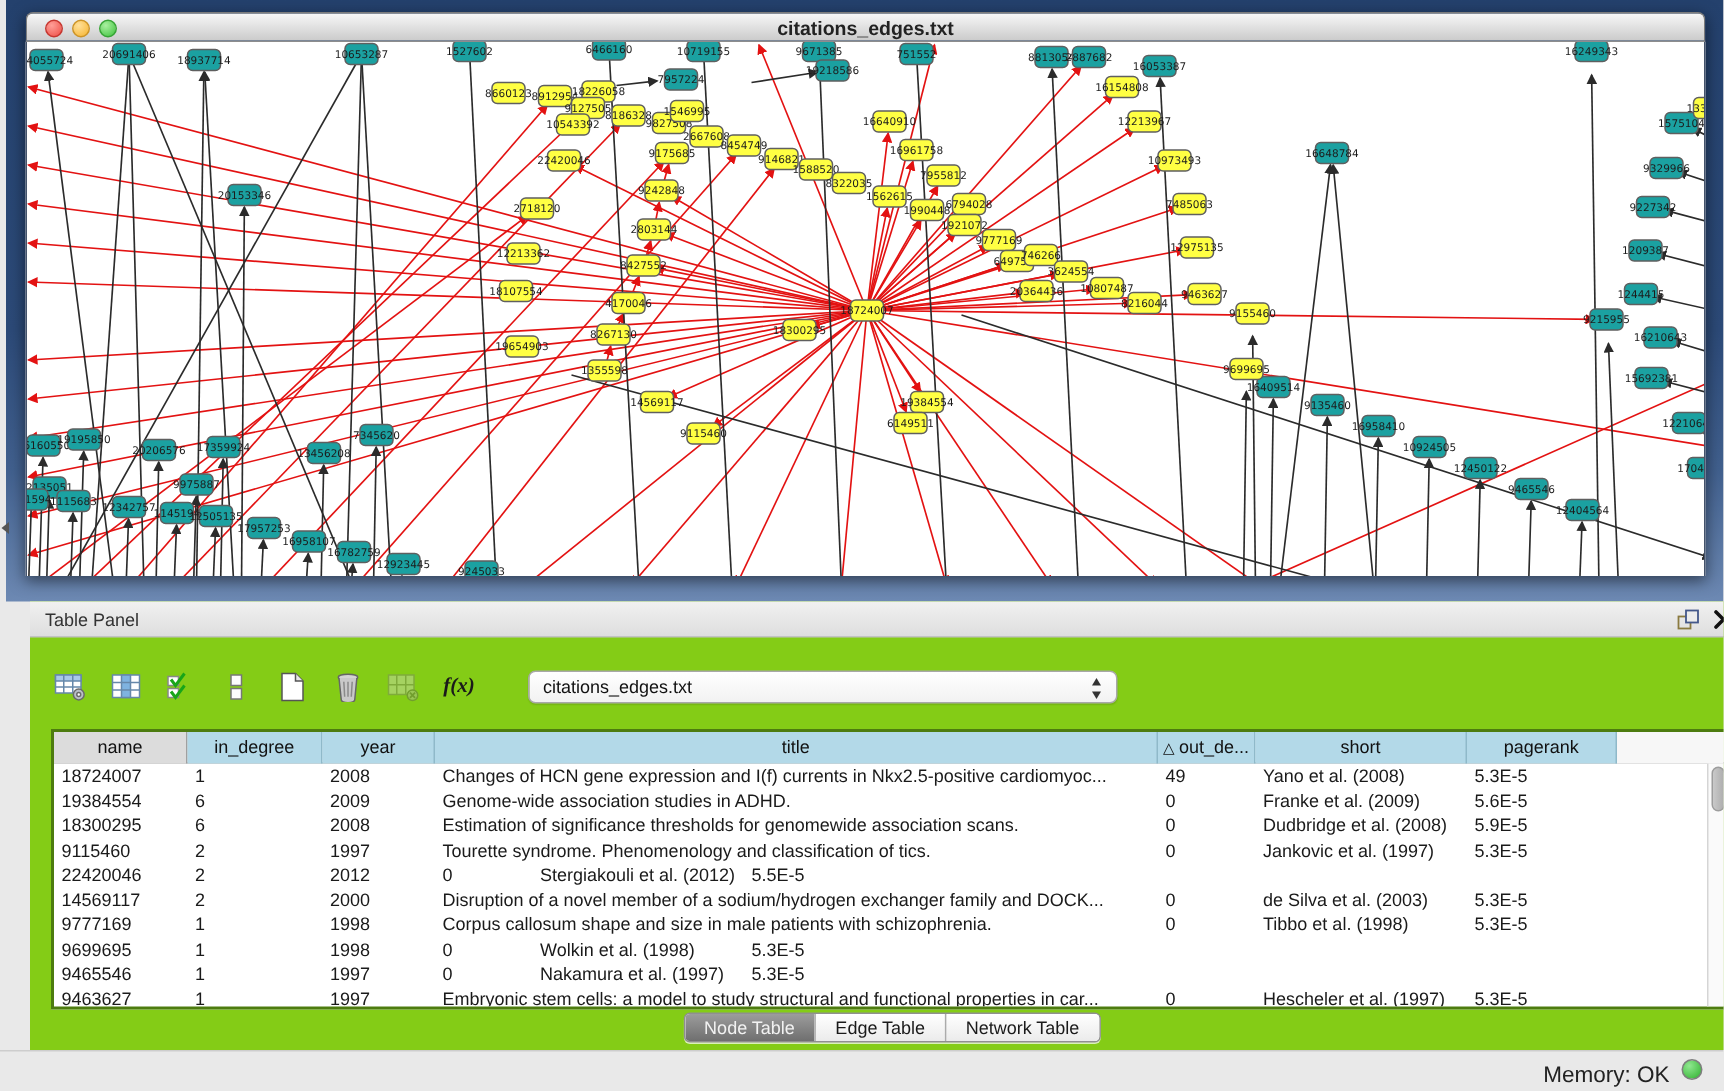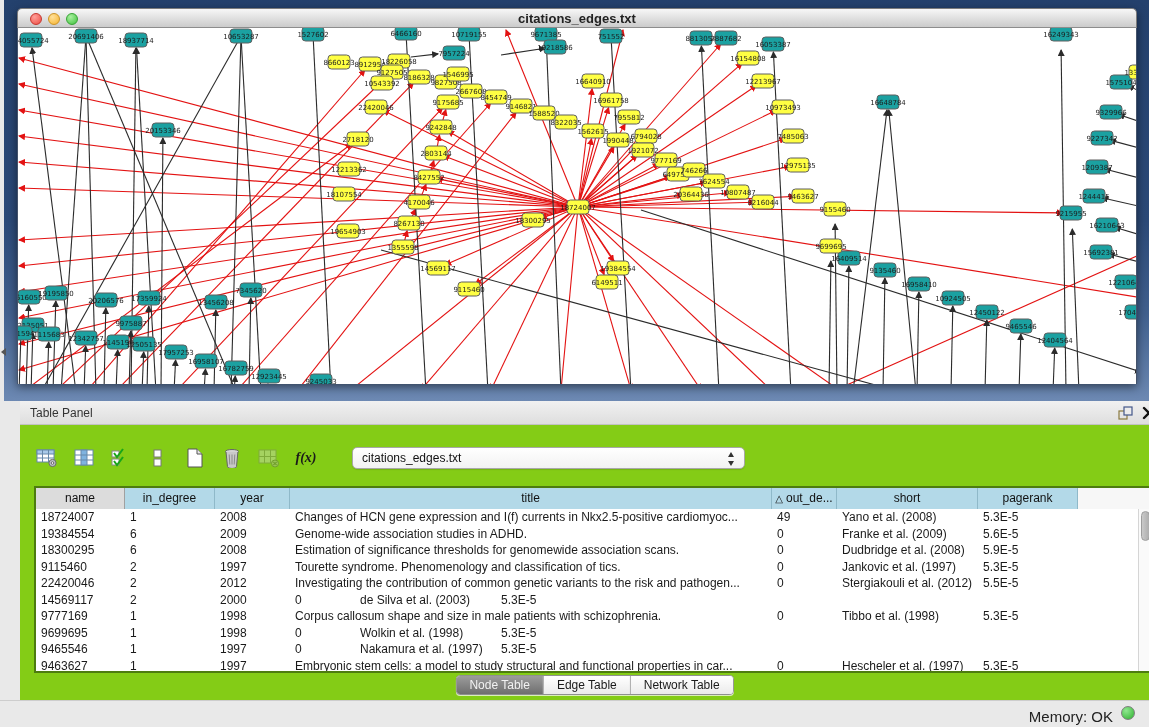--- a/index.html
+++ b/index.html
@@ -627,29 +627,29 @@
           <span class="td c2">1997</span>
           <span class="td c3">Tourette syndrome. Phenomenology and classification of tics.</span>
           <span class="td c4">0</span>
           <span class="td c5">Jankovic et al. (1997)</span>
           <span class="td c6">5.3E-5</span>
         </div>
         <div class="tr">
           <span class="td c0">22420046</span>
           <span class="td c1">2</span>
           <span class="td c2">2012</span>
-          <span class="td c3">Investigating the contribution of common genetic variants to the risk and pathogen...</span>
           <span class="td c4">0</span>
           <span class="td c5">Stergiakouli et al. (2012)</span>
           <span class="td c6">5.5E-5</span>
         </div>
         <div class="tr">
           <span class="td c0">14569117</span>
           <span class="td c1">2</span>
           <span class="td c2">2000</span>
+          <span class="td c3">Disruption of a novel member of a sodium/hydrogen exchanger family and DOCK...</span>
           <span class="td c4">0</span>
           <span class="td c5">de Silva et al. (2003)</span>
           <span class="td c6">5.3E-5</span>
         </div>
         <div class="tr">
           <span class="td c0">9777169</span>
           <span class="td c1">1</span>
           <span class="td c2">1998</span>
           <span class="td c3">Corpus callosum shape and size in male patients with schizophrenia.</span>
           <span class="td c4">0</span>

